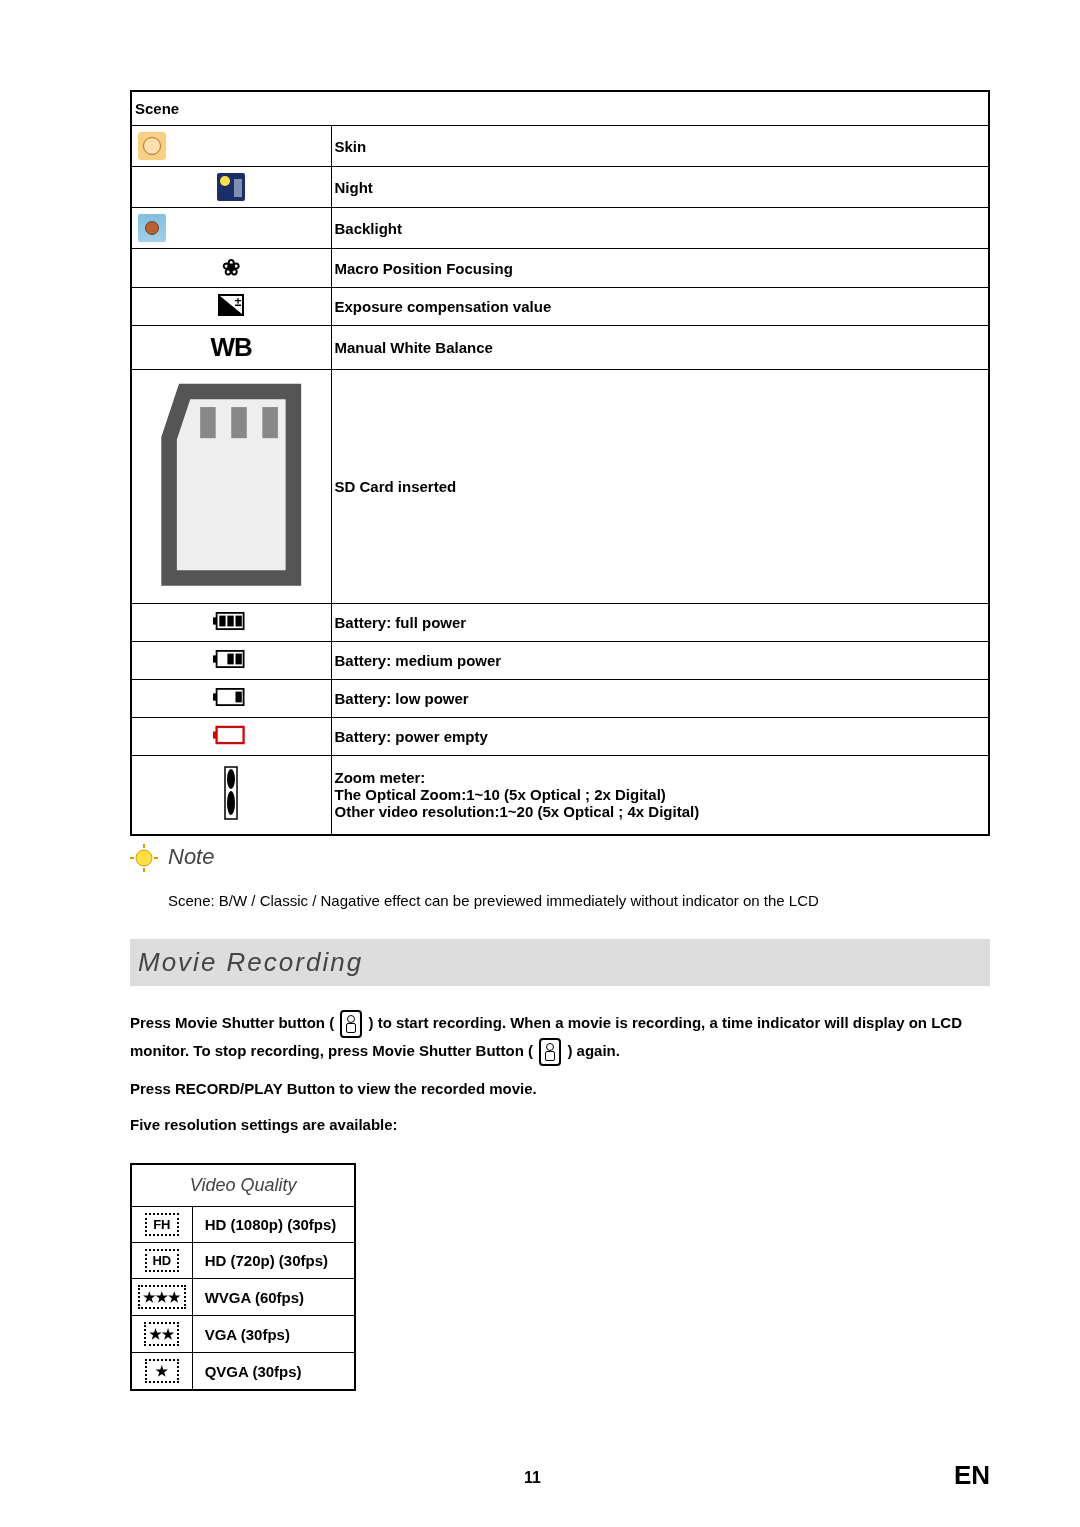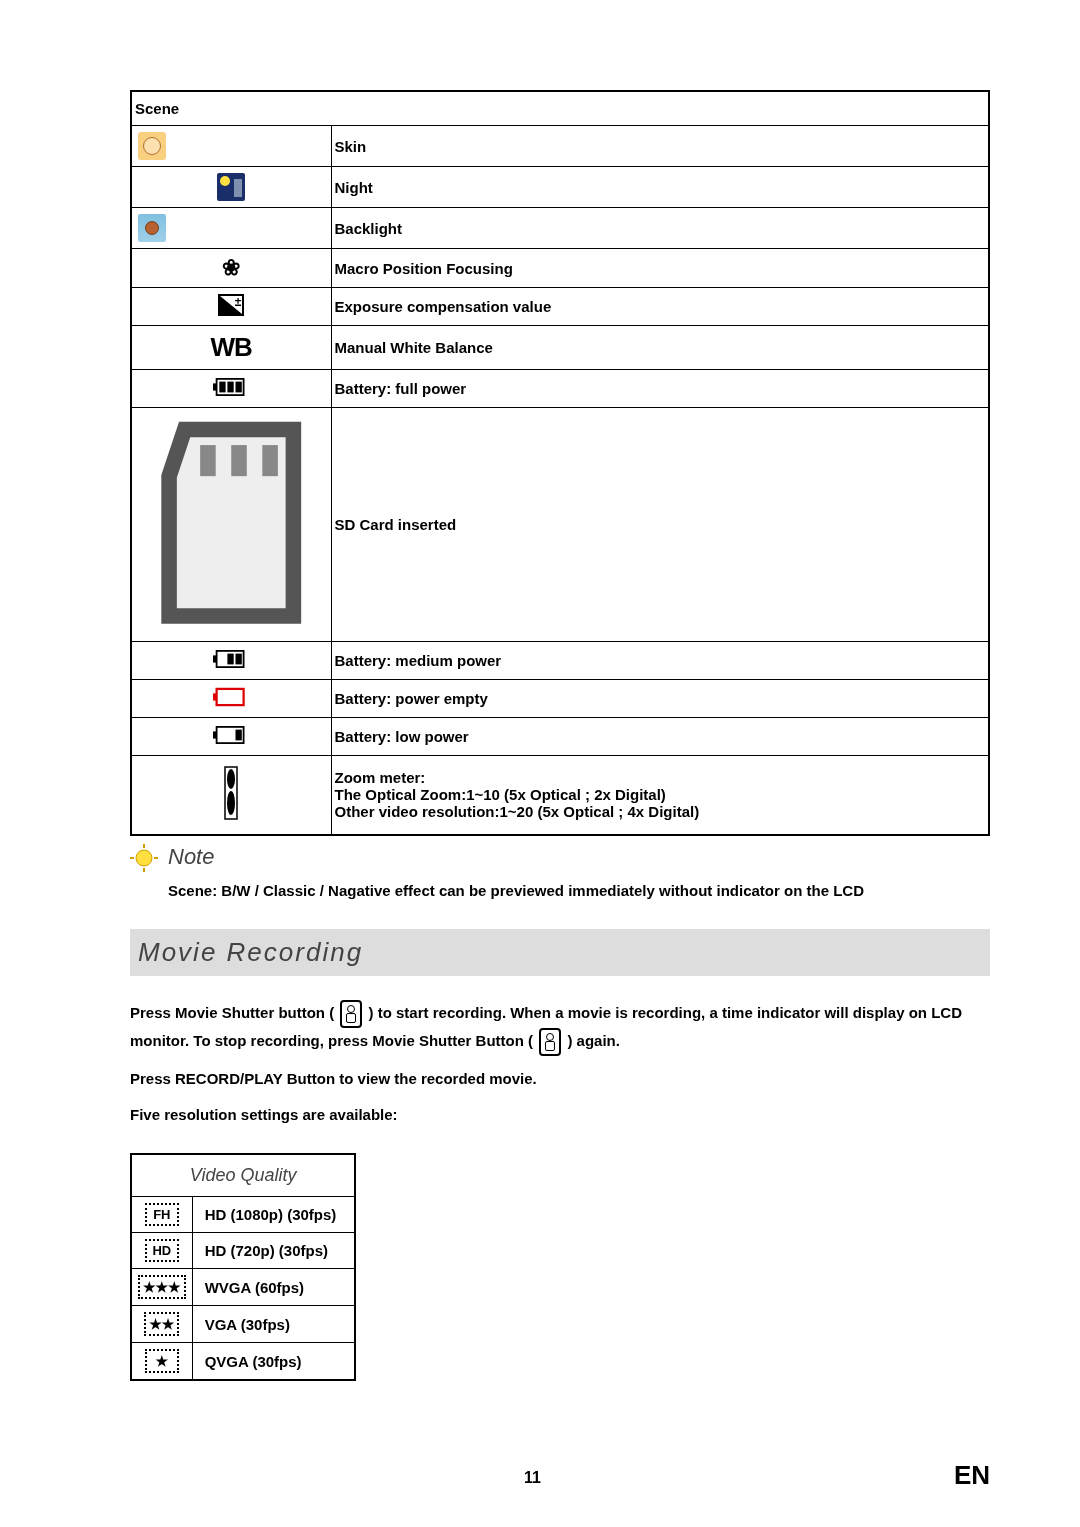--- a/index.html
+++ b/index.html
@@ -51,21 +51,21 @@
     .macro-icon { color:#000; font-size:22px; }
     .ev-icon { border:2px solid #000; width:26px;height:22px;position:relative;background:#fff;display:inline-block;}
     .ev-icon::before{content:"";position:absolute;left:0;top:0;width:0;height:0;border-bottom:18px solid #000;border-right:22px solid transparent;}
     .ev-icon::after{content:"±";position:absolute;right:1px;top:-1px;font-size:12px;color:#000;font-weight:bold;}
     .wb-icon{font-weight:900;font-size:26px;font-family:Arial;color:#000;letter-spacing:-1px;}
     .batt svg{width:36px;height:22px;}
     .zoom-icon{width:16px;height:56px;display:inline-block;}
     .note-row { display:flex; align-items:flex-start; margin-top:8px; gap:10px;}
     .note-bulb{ width:28px;height:28px;flex-shrink:0;}
     .note-title{font-style:italic;font-size:22px;color:#444;}
-    .note-text{font-size:15px;font-weight:bold;text-align:justify;margin-left:38px;margin-top:8px;line-height:1.4;}
+    .note-text{font-size:15px;font-weight:normal;text-align:justify;margin-left:38px;margin-top:18px;line-height:1.4;}
     .section-bar{background:#ddd;padding:8px 8px;margin-top:28px;font-style:italic;font-size:26px;color:#444;letter-spacing:2px;}
     .body-text{font-size:15px;font-weight:bold;margin-top:24px;line-height:1.7;}
     .shutter-icon{display:inline-block;width:22px;height:28px;border:2px solid #000;border-radius:4px;vertical-align:middle;position:relative;margin:0 2px;}
     .shutter-icon::before{content:"";position:absolute;top:3px;left:50%;transform:translateX(-50%);width:6px;height:6px;border:1.5px solid #000;border-radius:50%;}
     .shutter-icon::after{content:"";position:absolute;bottom:3px;left:4px;right:4px;height:8px;border:1.5px solid #000;border-radius:2px;}
     table.res{border-collapse:collapse;border:2px solid #000;margin-top:26px;}
     table.res td{border:1px solid #000;padding:8px 18px 8px 12px;font-size:15px;font-weight:bold;}
     table.res td.ricon{width:54px;text-align:center;padding:6px;}
     table.res th{border:1px solid #000;padding:10px;font-style:italic;font-weight:normal;font-size:18px;color:#444;text-align:center;}
     .resbox{border:2px dotted #000;display:inline-block;padding:2px 3px;font-weight:900;font-size:13px;font-family:Arial;min-width:34px;}
@@ -108,61 +108,61 @@
         </tr>
     <tr>
           <td class="iconcell"><span class="ev-icon"></span></td>
           <td>Exposure compensation value</td>
         </tr>
     <tr>
           <td class="iconcell"><span class="wb-icon">WB</span></td>
           <td>Manual White Balance</td>
         </tr>
     <tr>
+          <td class="iconcell"><span><svg class="sd-icon" viewBox="0 0 24 28">
+                <path d="M6 2 L20 2 L20 26 L4 26 L4 8 Z" fill="#eee" stroke="#555" stroke-width="2"></path>
+                <rect x="8" y="4" width="2" height="4" fill="#888"></rect>
+                <rect x="12" y="4" width="2" height="4" fill="#888"></rect>
+                <rect x="16" y="4" width="2" height="4" fill="#888"></rect>
+              </svg></span></td>
+          <td>SD Card inserted</td>
+        </tr>
+    <tr>
           <td class="iconcell"><span class="batt"><svg viewBox="0 0 40 22">
                 <rect x="4" y="2" width="30" height="18" fill="none" stroke="#000" stroke-width="2"></rect>
                 <rect x="0" y="7" width="4" height="8" fill="#000"></rect>
                 <rect x="7" y="5" width="7" height="12" fill="#000"></rect>
                 <rect x="16" y="5" width="7" height="12" fill="#000"></rect>
                 <rect x="25" y="5" width="7" height="12" fill="#000"></rect>
               </svg></span></td>
           <td>Battery: full power</td>
         </tr>
     <tr>
-          <td class="iconcell"><span><svg class="sd-icon" viewBox="0 0 24 28">
-                <path d="M6 2 L20 2 L20 26 L4 26 L4 8 Z" fill="#eee" stroke="#555" stroke-width="2"></path>
-                <rect x="8" y="4" width="2" height="4" fill="#888"></rect>
-                <rect x="12" y="4" width="2" height="4" fill="#888"></rect>
-                <rect x="16" y="4" width="2" height="4" fill="#888"></rect>
-              </svg></span></td>
-          <td>SD Card inserted</td>
-        </tr>
-    <tr>
           <td class="iconcell"><span class="batt"><svg viewBox="0 0 40 22">
                 <rect x="4" y="2" width="30" height="18" fill="none" stroke="#000" stroke-width="2"></rect>
                 <rect x="0" y="7" width="4" height="8" fill="#000"></rect>
                 <rect x="16" y="5" width="7" height="12" fill="#000"></rect>
                 <rect x="25" y="5" width="7" height="12" fill="#000"></rect>
               </svg></span></td>
           <td>Battery: medium power</td>
         </tr>
     <tr>
           <td class="iconcell"><span class="batt"><svg viewBox="0 0 40 22">
-                <rect x="4" y="2" width="30" height="18" fill="none" stroke="#d00" stroke-width="2.5"></rect>
-                <rect x="0" y="7" width="4" height="8" fill="#d00"></rect>
-              </svg></span></td>
-          <td>Battery: power empty</td>
-        </tr>
-    <tr>
-          <td class="iconcell"><span class="batt"><svg viewBox="0 0 40 22">
                 <rect x="4" y="2" width="30" height="18" fill="none" stroke="#000" stroke-width="2"></rect>
                 <rect x="0" y="7" width="4" height="8" fill="#000"></rect>
                 <rect x="25" y="5" width="7" height="12" fill="#000"></rect>
               </svg></span></td>
           <td>Battery: low power</td>
+        </tr>
+    <tr>
+          <td class="iconcell"><span class="batt"><svg viewBox="0 0 40 22">
+                <rect x="4" y="2" width="30" height="18" fill="none" stroke="#d00" stroke-width="2.5"></rect>
+                <rect x="0" y="7" width="4" height="8" fill="#d00"></rect>
+              </svg></span></td>
+          <td>Battery: power empty</td>
         </tr>
     <tr>
           <td class="iconcell" style="height:80px;"><span class="zoom-icon"><svg viewBox="0 0 16 56">
                 <rect x="2" y="2" width="12" height="52" fill="#fff" stroke="#000" stroke-width="1.5"></rect>
                 <ellipse cx="8" cy="14" rx="4" ry="10" fill="#000"></ellipse>
                 <ellipse cx="8" cy="38" rx="4" ry="12" fill="#000"></ellipse>
               </svg></span></td>
     <td>
       <div>Zoom meter:</div>
       <div>The Optical Zoom:1~10 (5x Optical ; 2x Digital)</div>

